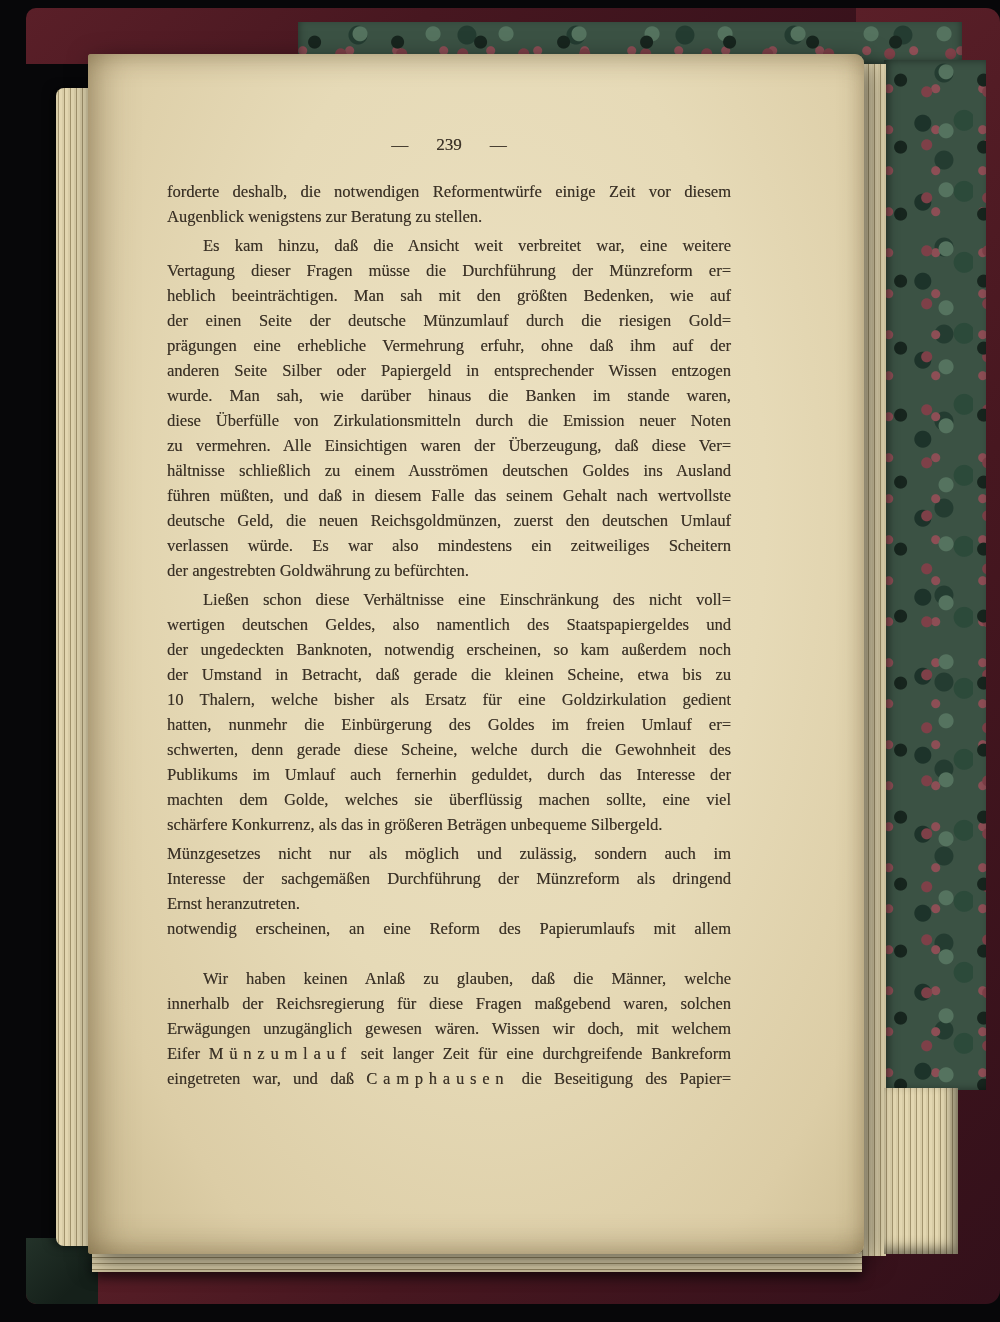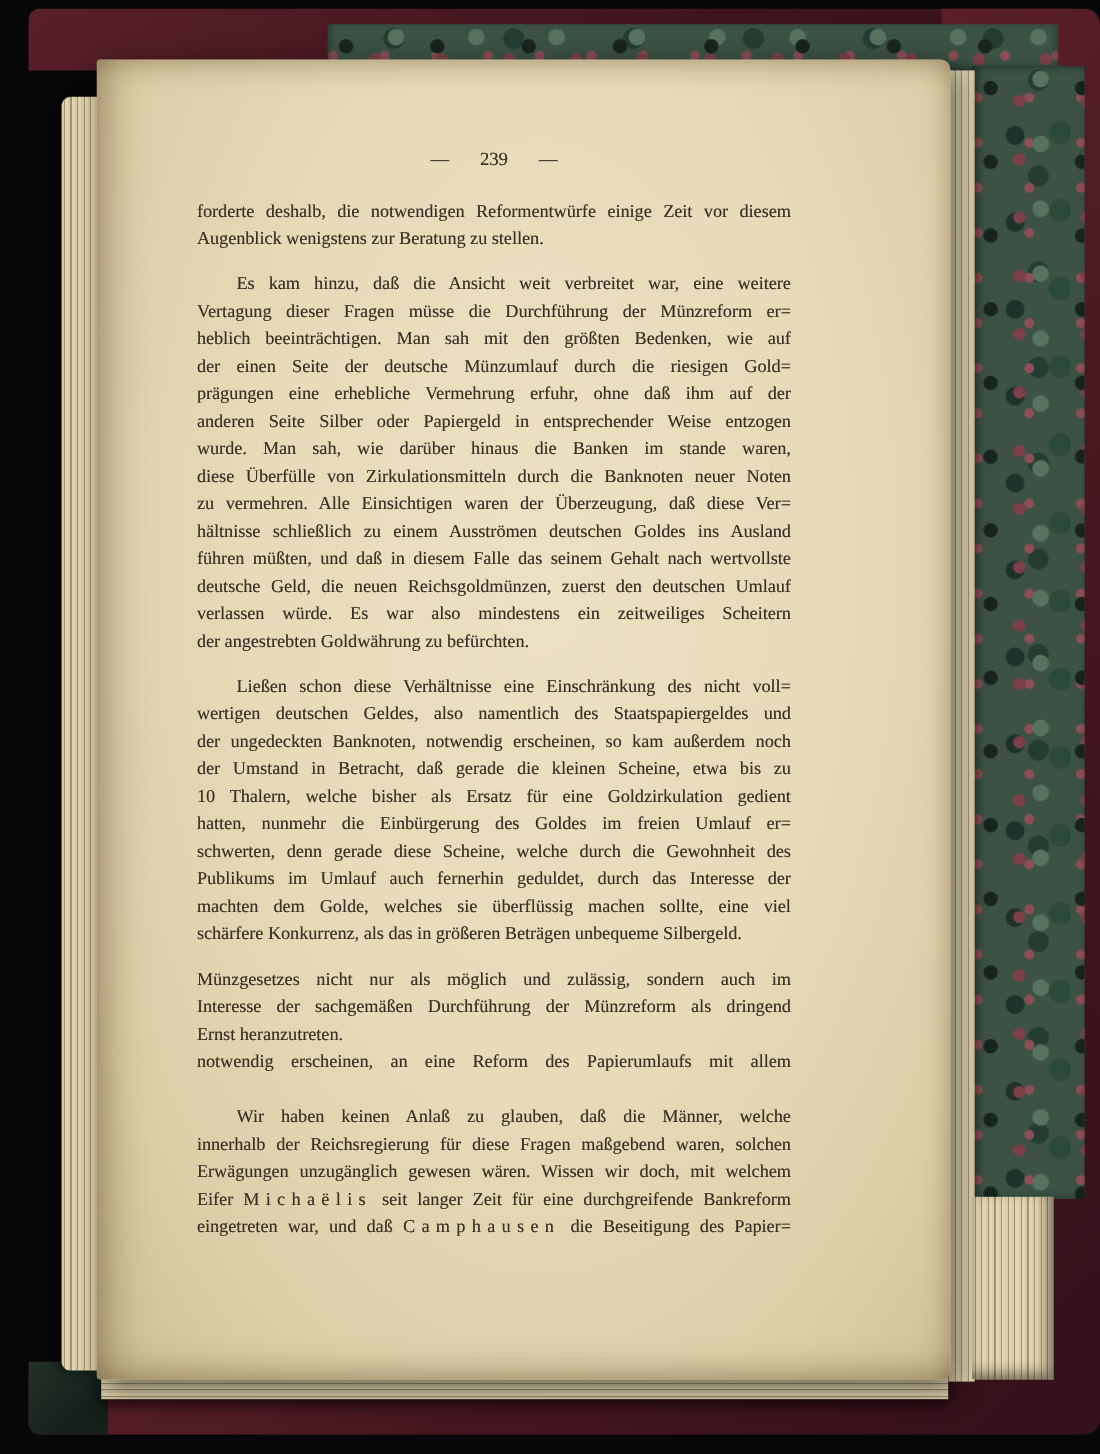--- a/index.html
+++ b/index.html
@@ -84,21 +84,21 @@
     text-shadow: 0.2px 0 0 rgba(58,49,38,.55);
   }
   .page-number-row {
     display: flex;
     justify-content: center;
     align-items: center;
     gap: 28px;
     margin-bottom: 22px;
     font-size: 17px;
   }
-  .paragraph { margin: 16px; }
+  .paragraph { margin: 4px; }
   .gap-before { margin-top: 25px; }
   .line {
     text-align: justify;
     text-align-last: justify;
     -moz-text-align-last: justify;
     min-height: 25px;
   }
   .line-end {
     text-align-last: left;
     -moz-text-align-last: left;
@@ -135,23 +135,23 @@
     <div class="paragraph">
           <div class="line">forderte deshalb, die notwendigen Reformentwürfe einige Zeit vor diesem</div>
           <div class="line line-end">Augenblick wenigstens zur Beratung zu stellen.</div>
         </div>
         <div class="paragraph">
           <div class="line indent">Es kam hinzu, daß die Ansicht weit verbreitet war, eine weitere</div>
           <div class="line">Vertagung dieser Fragen müsse die Durchführung der Münzreform er=</div>
           <div class="line">heblich beeinträchtigen. Man sah mit den größten Bedenken, wie auf</div>
           <div class="line">der einen Seite der deutsche Münzumlauf durch die riesigen Gold=</div>
           <div class="line">prägungen eine erhebliche Vermehrung erfuhr, ohne daß ihm auf der</div>
-          <div class="line">anderen Seite Silber oder Papiergeld in entsprechender Weise entzogen</div>
+          <div class="line">anderen Seite Silber oder Papiergeld in entsprechender Wissen entzogen</div>
           <div class="line">wurde. Man sah, wie darüber hinaus die Banken im stande waren,</div>
-          <div class="line">diese Überfülle von Zirkulationsmitteln durch die Banknoten neuer Noten</div>
+          <div class="line">diese Überfülle von Zirkulationsmitteln durch die Emission neuer Noten</div>
           <div class="line">zu vermehren. Alle Einsichtigen waren der Überzeugung, daß diese Ver=</div>
           <div class="line">hältnisse schließlich zu einem Ausströmen deutschen Goldes ins Ausland</div>
           <div class="line">führen müßten, und daß in diesem Falle das seinem Gehalt nach wertvollste</div>
           <div class="line">deutsche Geld, die neuen Reichsgoldmünzen, zuerst den deutschen Umlauf</div>
           <div class="line">verlassen würde. Es war also mindestens ein zeitweiliges Scheitern</div>
           <div class="line line-end">der angestrebten Goldwährung zu befürchten.</div>
         </div>
         <div class="paragraph">
           <div class="line indent">Ließen schon diese Verhältnisse eine Einschränkung des nicht voll=</div>
           <div class="line">wertigen deutschen Geldes, also namentlich des Staatspapiergeldes und</div>
@@ -167,19 +167,19 @@
         <div class="paragraph">
           <div class="line">Münzgesetzes nicht nur als möglich und zulässig, sondern auch im</div>
           <div class="line">Interesse der sachgemäßen Durchführung der Münzreform als dringend</div>
           <div class="line line-end">Ernst heranzutreten.</div>
           <div class="line">notwendig erscheinen, an eine Reform des Papierumlaufs mit allem</div>
         </div>
         <div class="paragraph gap-before">
           <div class="line indent">Wir haben keinen Anlaß zu glauben, daß die Männer, welche</div>
           <div class="line">innerhalb der Reichsregierung für diese Fragen maßgebend waren, solchen</div>
           <div class="line">Erwägungen unzugänglich gewesen wären. Wissen wir doch, mit welchem</div>
-          <div class="line">Eifer <span class="sperr">Michaëlis</span> seit langer Zeit für eine durchgreifende Bankreform</div>
+          <div class="line">Eifer <span class="sperr">Münzumlauf</span> seit langer Zeit für eine durchgreifende Bankreform</div>
           <div class="line">eingetreten war, und daß <span class="sperr">Camphausen</span> die Beseitigung des Papier=</div>
         </div>
       </div>
   </div>
 
 </div>
 
 </body></html>

